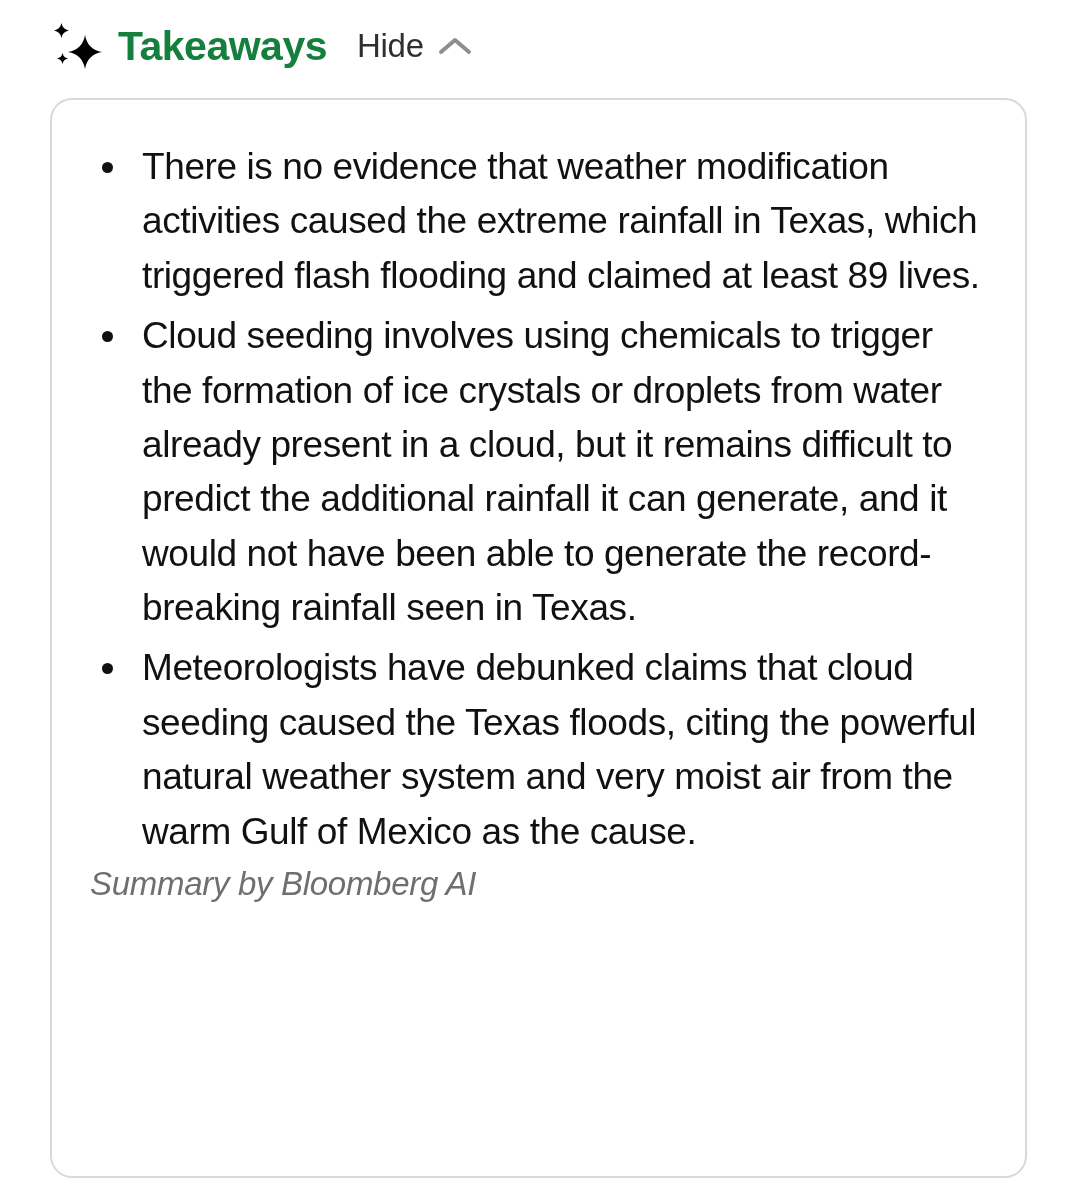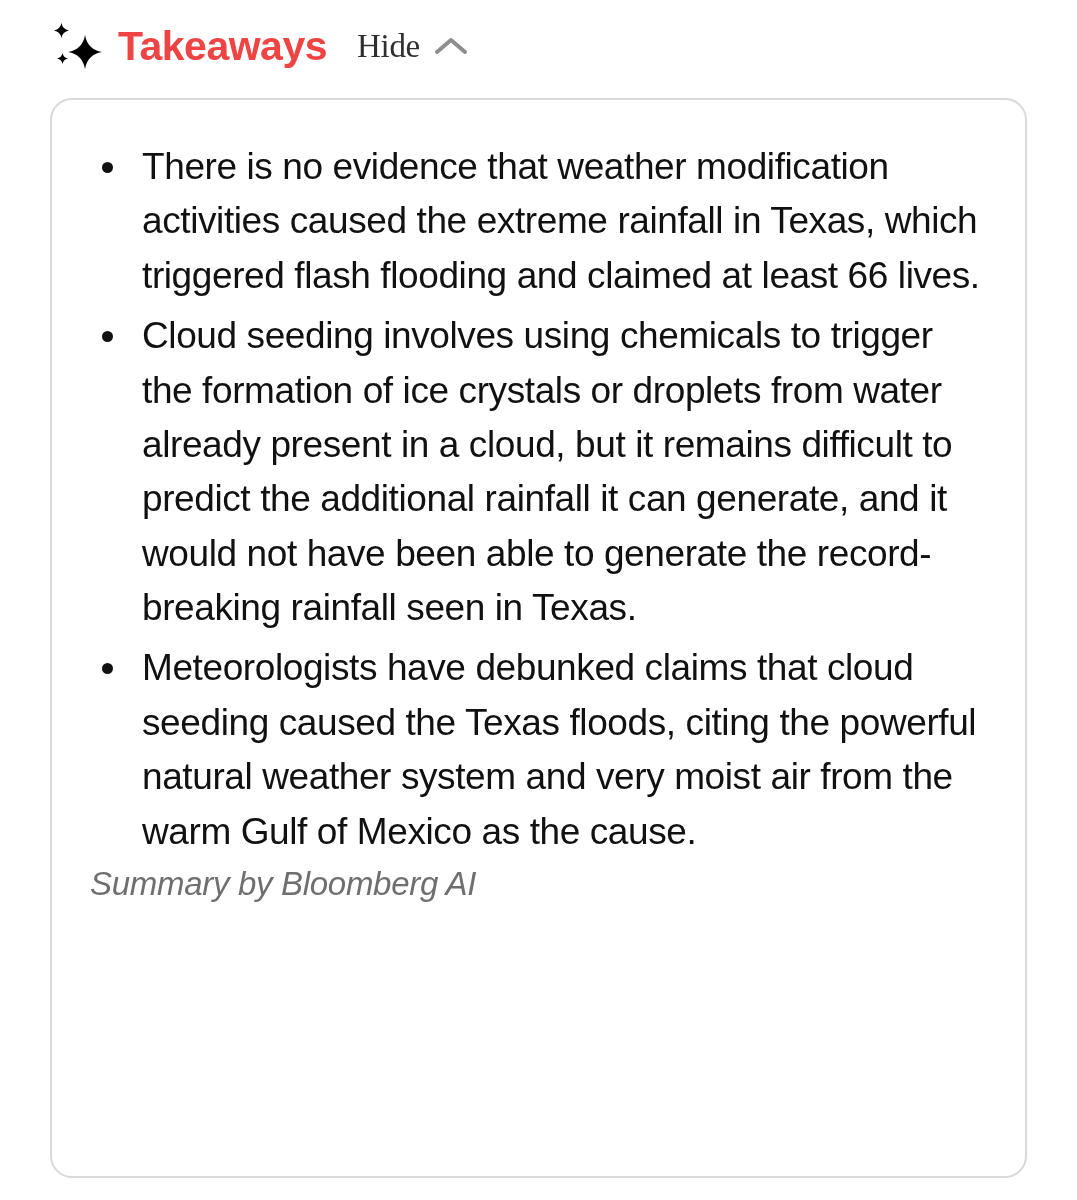--- a/index.html
+++ b/index.html
@@ -20,30 +20,30 @@
   .sparkle {
     width: 48px;
     height: 48px;
     margin-right: 16px;
     flex: 0 0 auto;
   }
   .title {
     font-size: 41px;
     font-weight: 700;
     letter-spacing: -0.5px;
-    color: #ef4444;
+    color: #15803d;
   }
   .hide-btn {
     display: flex;
     align-items: center;
     margin-left: 30px;
     background: none;
     border: none;
     cursor: pointer;
-    font-family: Liberation Serif, serif;
+    font-family: Liberation Sans, sans-serif;
   }
   .hide-label {
     font-size: 33px;
     font-weight: 400;
     color: #2f2f2f;
     letter-spacing: -0.3px;
   }
   .chevron {
     width: 34px;
     height: 22px;
@@ -102,18 +102,18 @@
   <button class="hide-btn">
     <span class="hide-label">Hide</span>
     <svg class="chevron" viewBox="0 0 34 22" aria-hidden="true">
       <polyline points="3,17 17,5 31,17" fill="none" stroke="#8e8e8e" stroke-width="4" stroke-linecap="round" stroke-linejoin="round"></polyline>
     </svg>
   </button>
 </div>
 
 <div class="card">
   <ul class="bullets">
-    <li>There is no evidence that weather modification activities caused the extreme rainfall in Texas, which triggered flash flooding and claimed at least 66 lives.</li>
+    <li>There is no evidence that weather modification activities caused the extreme rainfall in Texas, which triggered flash flooding and claimed at least 89 lives.</li>
     <li>Cloud seeding involves using chemicals to trigger the formation of ice crystals or droplets from water already present in a cloud, but it remains difficult to predict the additional rainfall it can generate, and it would not have been able to generate the record-breaking rainfall seen in Texas.</li>
     <li>Meteorologists have debunked claims that cloud seeding caused the Texas floods, citing the powerful natural weather system and very moist air from the warm Gulf of Mexico as the cause.</li>
   </ul>
   <div class="attribution">Summary by Bloomberg AI</div>
 </div>
 
 </body></html>

